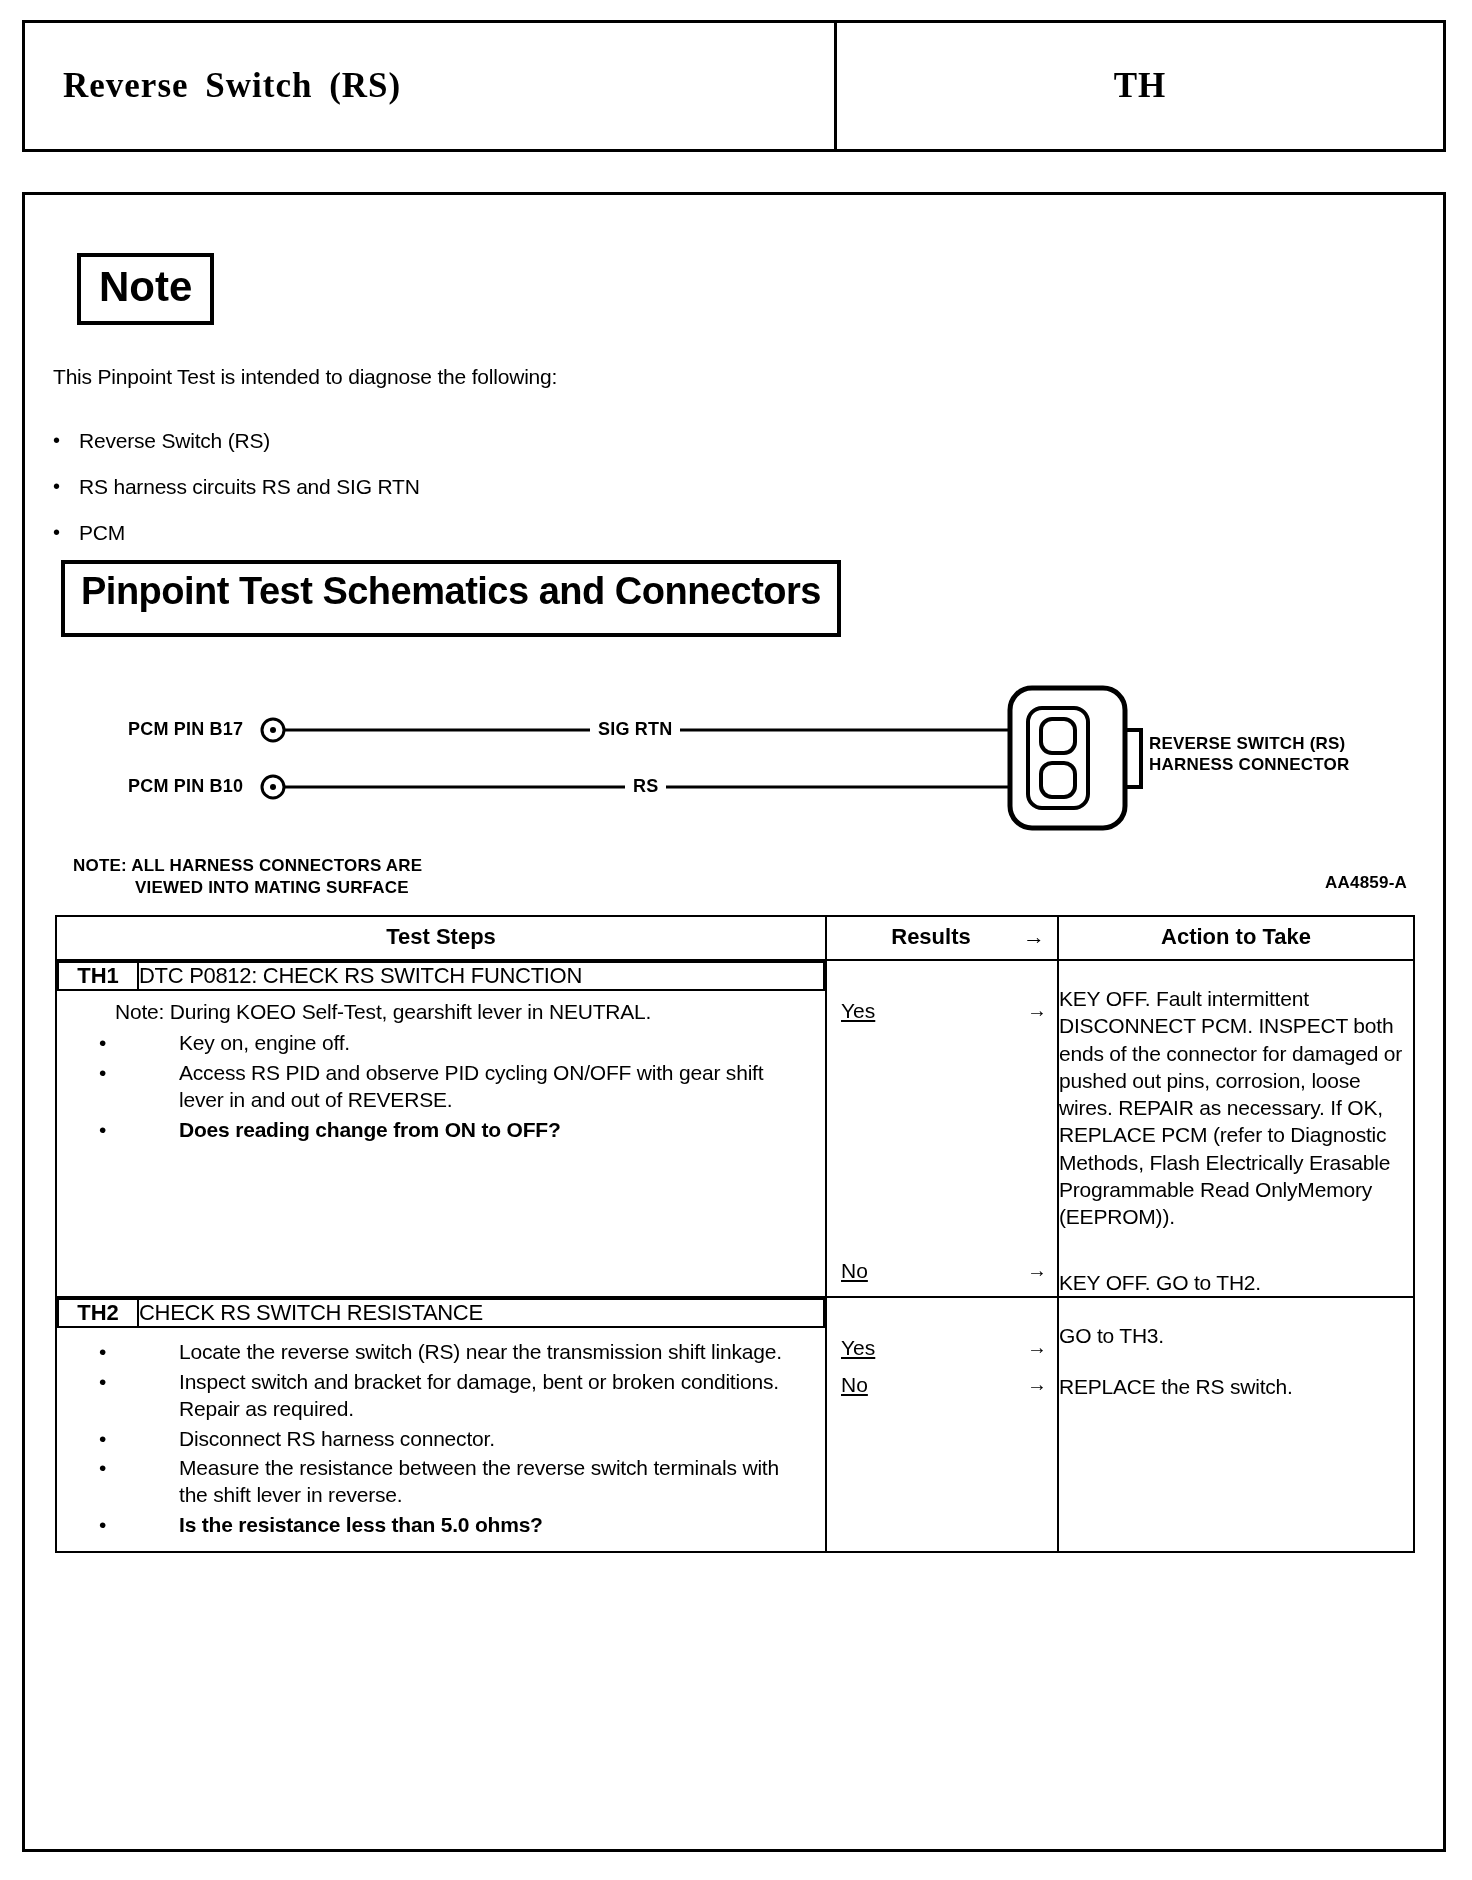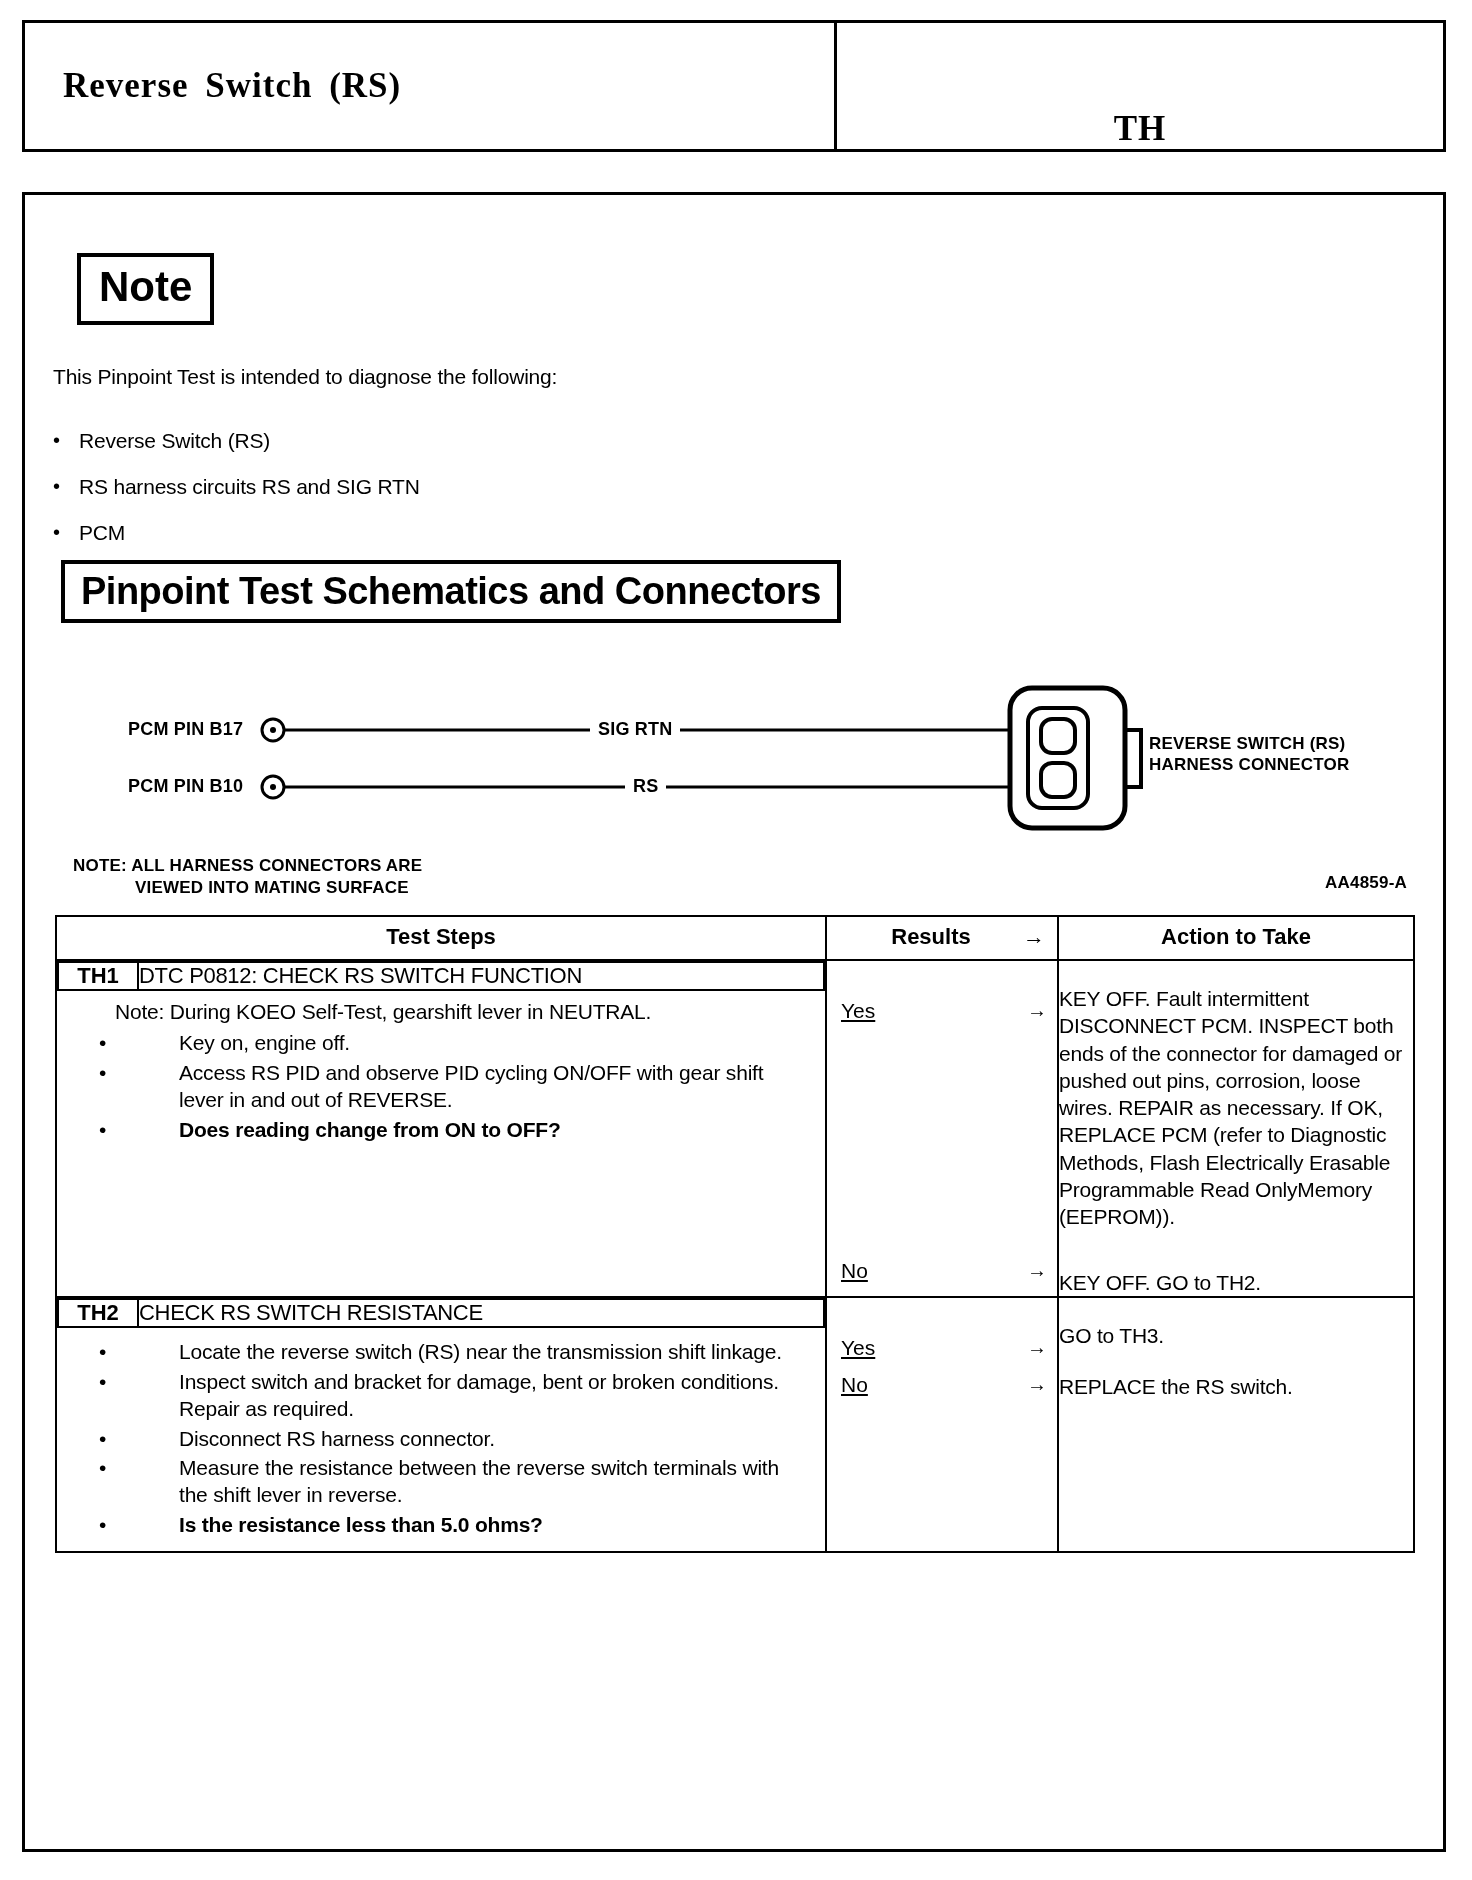--- a/index.html
+++ b/index.html
@@ -38,21 +38,21 @@
   .header-title {
     font-family: "Liberation Serif", serif;
     font-weight: bold;
     font-size: 35px;
     letter-spacing: 1px;
     word-spacing: 7px;
   }
   .header-code-cell {
     flex: 1 1 auto;
     display: flex;
-    align-items: flex-end;
+    align-items: center;
     justify-content: center;
   }
   .header-code {
     font-family: "Liberation Serif", serif;
     font-weight: bold;
     font-size: 35px;
     letter-spacing: 1px;
   }
 
   
@@ -107,21 +107,21 @@
     text-align: left;
     font-size: 20px;
   }
 
   
   .section-title {
     position: absolute;
     left: 36px;
     top: 365px;
     border: 4px solid #000;
-    padding: 6px 16px 6px 16px;
+    padding: 6px 16px 20px 16px;
   }
   .section-title span {
     font-size: 38px;
     font-weight: bold;
     letter-spacing: -0.5px;
   }
 
   
   .schematic {
     position: absolute;

